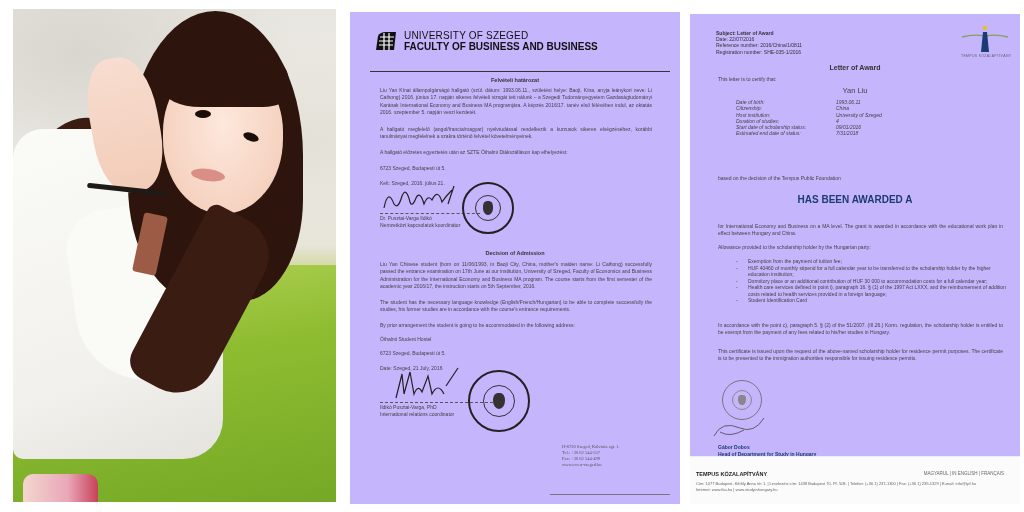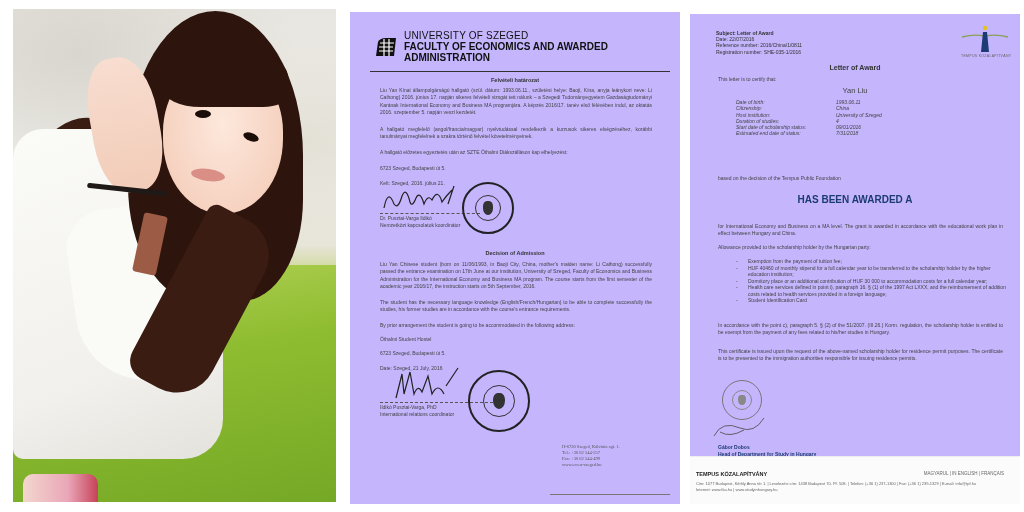--- a/index.html
+++ b/index.html
@@ -116,22 +116,21 @@
 <div class="doc doc-szeged">
   <div class="sz-head">
     <div class="sz-logo">
       <svg viewBox="0 0 26 22">
         <path d="M4 20 L6 6 Q8 2 14 2 L24 2 L22 20 Z" fill="#111"></path>
         <path d="M8 7 H22 M7 11 H21 M7 15 H21 M12 3 V20 M17 3 V20" stroke="#fff" stroke-width="1.2"></path>
       </svg>
     </div>
     <div>
       <div class="sz-title1">UNIVERSITY OF SZEGED</div>
-      <div class="sz-title2">FACULTY OF ECONOMICS AND AWARDED</div>
-      <div class="sz-title2">ADMINISTRATION</div>
+      <div class="sz-title2">FACULTY OF BUSINESS AND BUSINESS</div>
     </div>
   </div>
   <div class="sz-rule"></div>
 
   <div class="sz-section-title" style="top:65px;">Felvételi határozat</div>
   <div class="sz-block" style="top:75px;">Liu Yan Kínai állampolgárságú hallgató (szül. dátum: 1993.06.11., születési helye: Baoji, Kína, anyja leánykori neve: Li Caihong) 2016. június 17. napján sikeres felvételi vizsgát tett nálunk – a Szegedi Tudományegyetem Gazdaságtudományi Karának International Economy and Business MA programjára. A képzés 2016/17. tanév első félévében indul, az oktatás 2016. szeptember 5. napján veszi kezdetét.</div>
   <div class="sz-block" style="top:114px;">A hallgató megfelelő (angol/francia/magyar) nyelvtudással rendelkezik a kurzusok sikeres elvégzéséhez, korábbi tanulmányai megfelelnek a szakra történő felvétel követelményeinek.</div>
   <div class="sz-block" style="top:137px;">A hallgató előzetes egyeztetés után az SZTE Öthalmi Diákszálláson kap elhelyezést:</div>
   <div class="sz-block" style="top:153px;">6723 Szeged, Budapesti út 5.</div>
   <div class="sz-sig-text" style="top:168px;">Kelt: Szeged, 2016. július 21.</div>

